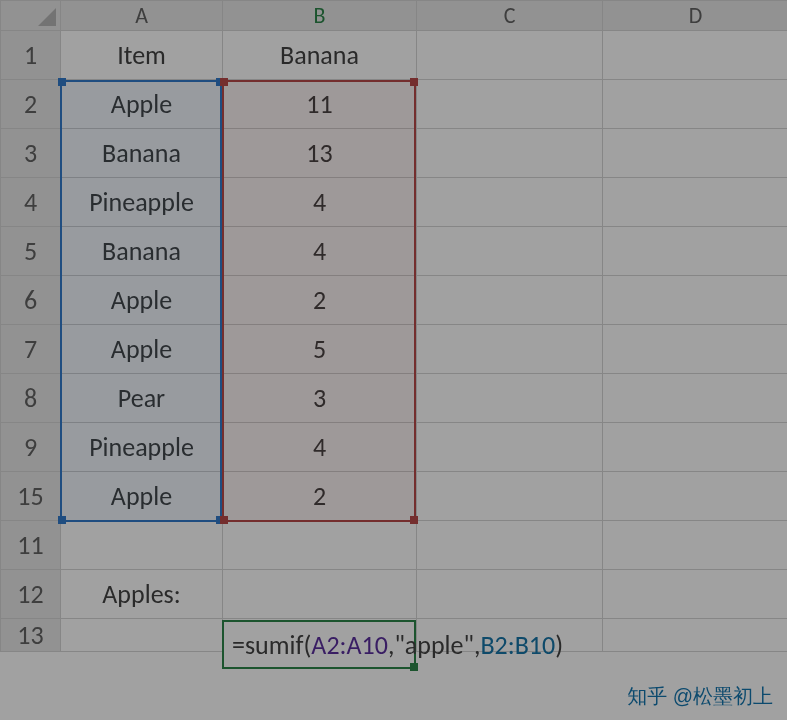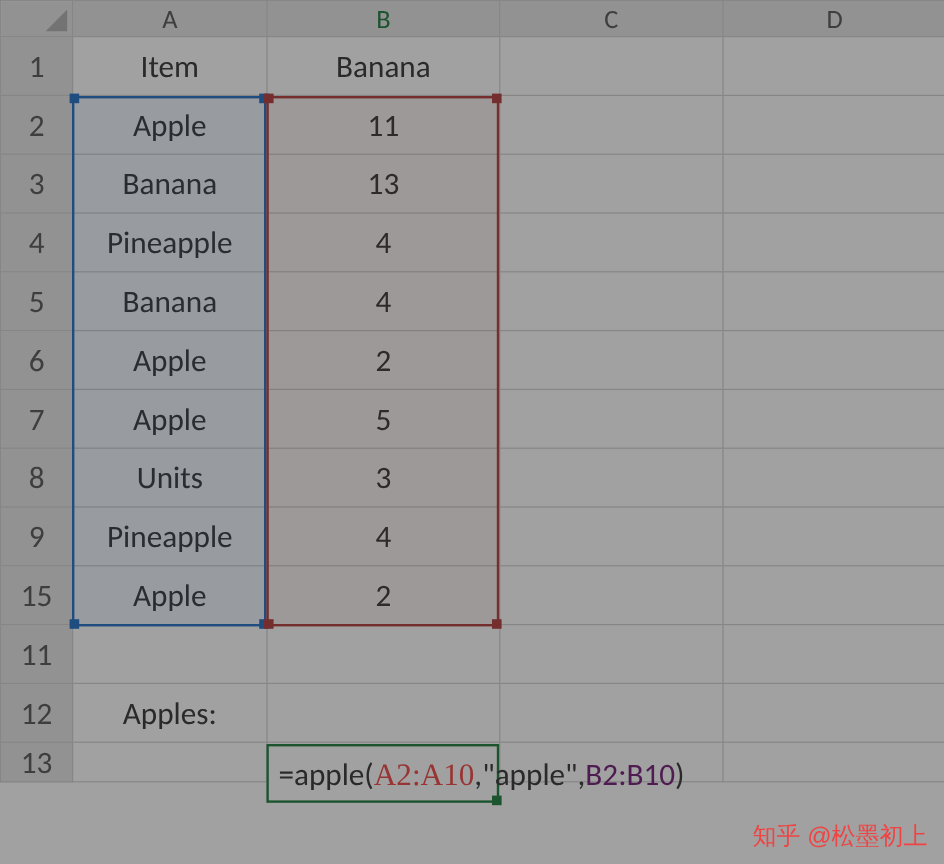--- a/index.html
+++ b/index.html
@@ -116,35 +116,35 @@
   
   .formula {
     position: absolute;
     left: 8px; top: 50%;
     transform: translateY(-50%);
     white-space: nowrap;
     font-size: 26px;
     color: #333;
     pointer-events: none;
   }
-  .formula .ref-blue { color: #ef4444; font-family: Liberation Serif, serif; }
-  .formula .ref-red  { color: #701a75; }
+  .formula .ref-blue { color: #4c1d95; }
+  .formula .ref-red  { color: #0369a1; }
 
   
   .dim {
     position: absolute;
     inset: 0;
     background: rgba(30,30,30,0.42);
     pointer-events: none;
   }
   .watermark {
     position: absolute;
     right: 14px;
     bottom: 10px;
-    color: #ef4444;
+    color: #0c4a6e;
     font-size: 20px;
     font-family: "Microsoft YaHei", sans-serif;
     display: flex;
     align-items: center;
     gap: 8px;
     margin-top: 32px;
   }
   .zhihu-logo {
     font-weight: 700;
     font-style: italic;
@@ -229,21 +229,21 @@
       </tr>
       <tr>
         <th class="rowhdr">7</th>
         <td>Apple</td>
         <td>5</td>
         <td></td>
         <td></td>
       </tr>
       <tr>
         <th class="rowhdr">8</th>
-        <td>Units</td>
+        <td>Pear</td>
         <td>3</td>
         <td></td>
         <td></td>
       </tr>
       <tr>
         <th class="rowhdr">9</th>
         <td>Pineapple</td>
         <td>4</td>
         <td></td>
         <td></td>
@@ -289,21 +289,21 @@
   <div class="overlay range-red" style="left:222px; top:80px; width:194px; height:442px;">
     <span class="handle h-tl"></span>
       <span class="handle h-tr"></span>
     <span class="handle h-bl"></span>
       <span class="handle h-br"></span>
   </div>
 
   <div class="active-cell" style="left:222px; top:620px; width:194px; height:49px;">
     <span class="fillhandle"></span>
     <div class="formula">
-      <span>=apple(</span><span class="ref-blue">A2:A10</span><span>,"apple",</span><span class="ref-red">B2:B10</span><span>)</span>
+      <span>=sumif(</span><span class="ref-blue">A2:A10</span><span>,"apple",</span><span class="ref-red">B2:B10</span><span>)</span>
     </div>
   </div>
 
 </div>
 
 <div class="dim"></div>
 <div class="watermark">
   <span class="zhihu-logo"></span>
   <span>知乎 @松墨初上</span>
 </div>

